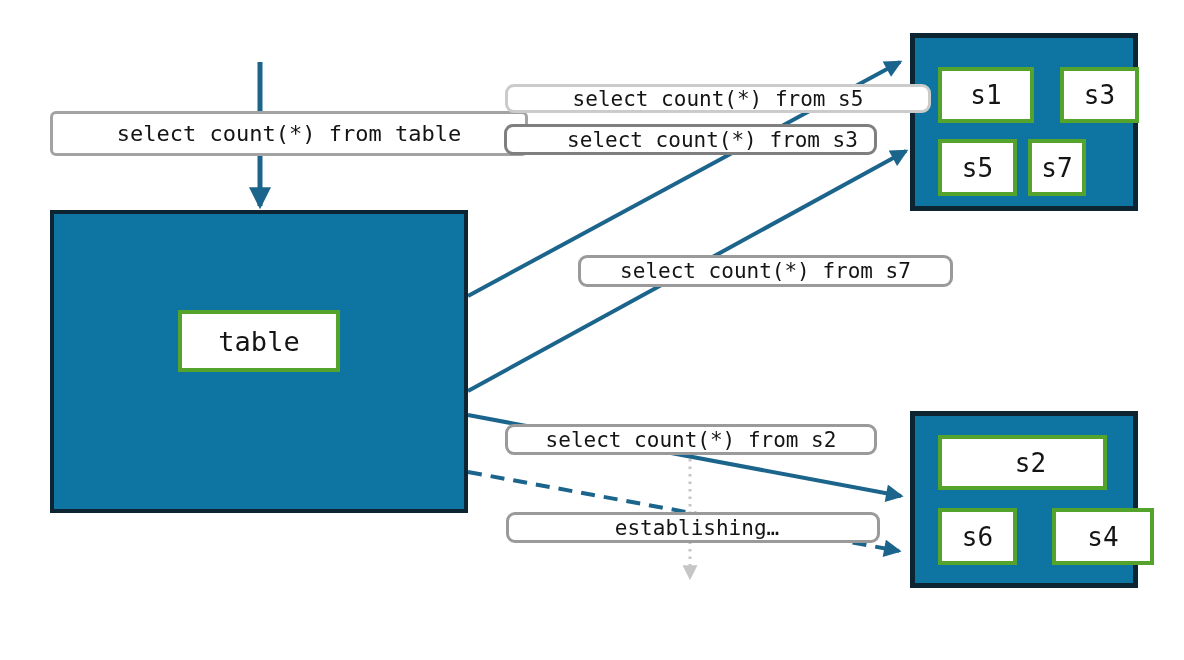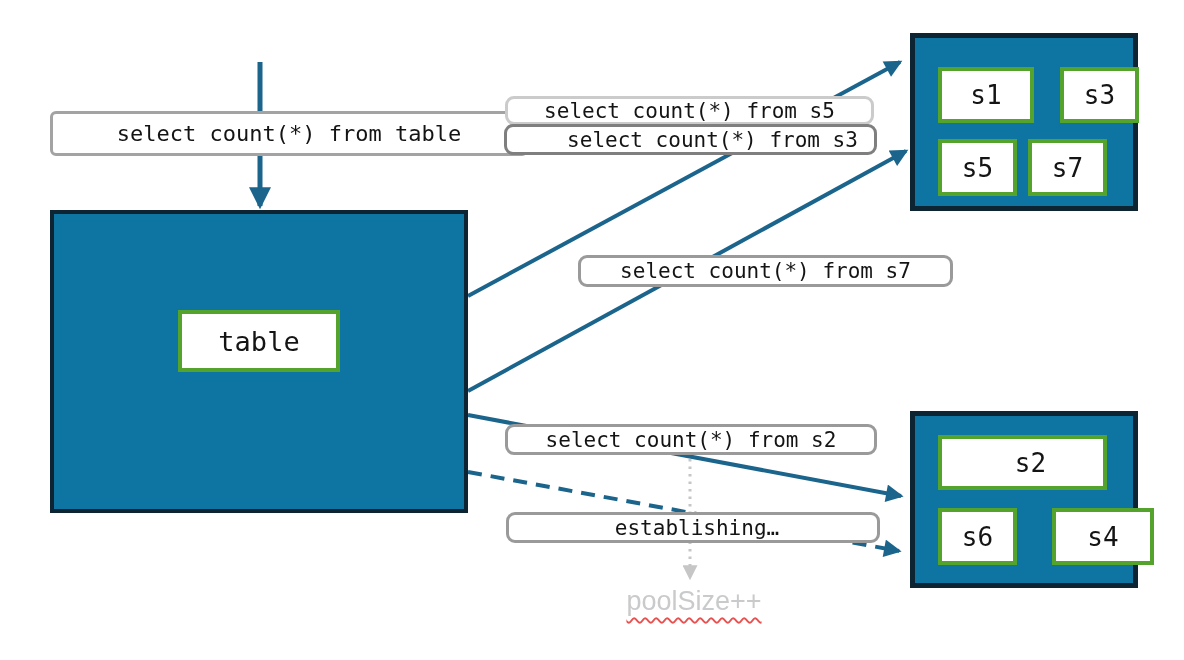--- a/index.html
+++ b/index.html
@@ -42,41 +42,41 @@
     align-items: center;
     justify-content: center;
     font-family: "DejaVu Sans Mono", "Liberation Mono", monospace;
     color: #141414;
     font-size: 26px;
   }
   .table-chip { left: 178px; top: 310px; width: 162px; height: 62px; font-size: 27px; }
   .pos-s1 { left: 938px;  top: 67px;  width: 96px;  height: 56px; }
   .pos-s3 { left: 1028px; top: 67px;  width: 79px;  height: 56px; margin-left: 32px; }
   .pos-s5 { left: 938px;  top: 139px; width: 79px;  height: 57px; }
-  .pos-s7 { left: 1028px; top: 139px; width: 79px;  height: 57px; }
+  .pos-s7 { left: 1028px; top: 139px; width: 58px;  height: 57px; }
   .pos-s2 { left: 938px;  top: 435px; width: 169px; height: 55px; padding-left: 16px; }
   .pos-s6 { left: 938px;  top: 508px; width: 79px;  height: 57px; }
   .pos-s4 { left: 1028px; top: 508px; width: 102px;  height: 57px; margin-left: 24px; }
 
   
   .qlabel {
     position: absolute;
     background: #ffffff;
     border: 3px solid #9a9a9a;
     border-radius: 9px;
     display: flex;
     align-items: center;
     justify-content: center;
     font-family: "DejaVu Sans Mono", "Liberation Mono", monospace;
     font-size: 21px;
     color: #141414;
     white-space: nowrap;
   }
   .q-table { left: 50px;  top: 111px; width: 478px; height: 45px; font-size: 22px; border-radius: 6px; border-color: #a3a3a3; }
-  .q-s5    { left: 505px; top: 96px;  width: 369px; height: 29px; border-color: #cbcbcb; }
+  .q-s5    { left: 505px; top: 84px;  width: 426px; height: 29px; border-color: #cbcbcb; }
   .q-s3    { left: 504px; top: 124px; width: 373px; height: 31px; border-color: #7f7f7f; padding-left: 44px; }
   .q-s7    { left: 578px; top: 255px; width: 375px; height: 32px; }
   .q-s2    { left: 505px; top: 424px; width: 372px; height: 31px; }
   .q-est   { left: 506px; top: 512px; width: 374px; height: 31px; padding-left: 8px; }
 
   
   .pool-note {
     position: absolute;
     left: 604px; top: 586px; width: 180px;
     text-align: center;
@@ -148,15 +148,14 @@
     <span>s4</span>
   </div>
 
   <div class="qlabel q-table">select count(*) from table</div>
   <div class="qlabel q-s5">select count(*) from s5</div>
   <div class="qlabel q-s3">select count(*) from s3</div>
   <div class="qlabel q-s7">select count(*) from s7</div>
   <div class="qlabel q-s2">select count(*) from s2</div>
   <div class="qlabel q-est">establishing…</div>
 
-  <div class="pool-note">poolSize++</div>
 
 </div>
 
 </body></html>

